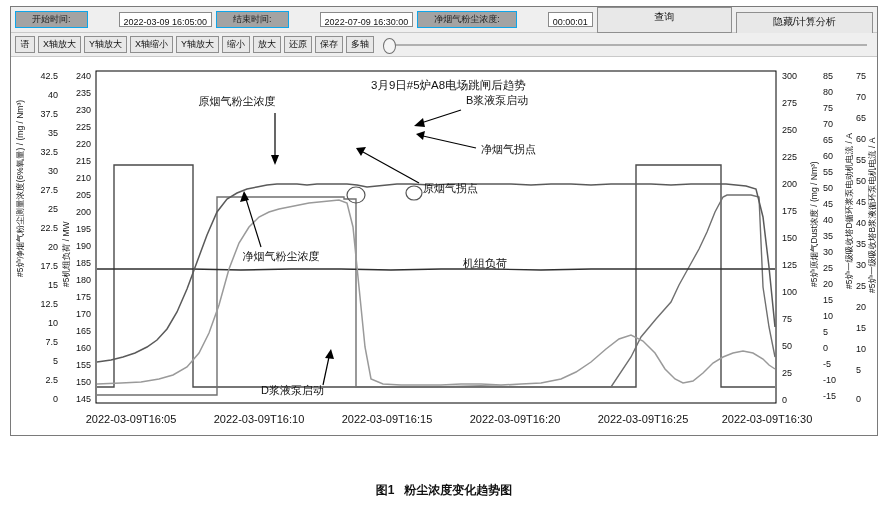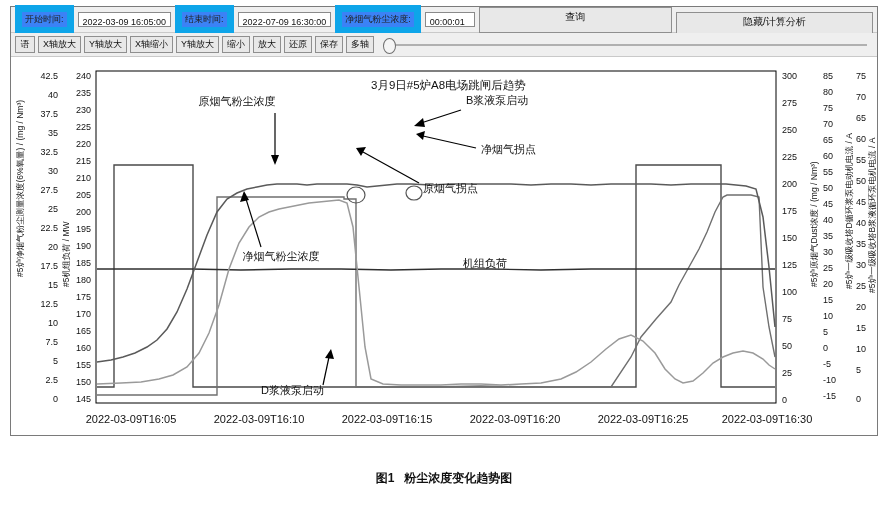--- a/index.html
+++ b/index.html
@@ -11,24 +11,24 @@
   .app{
     position:absolute;left:10px;top:6px;width:868px;height:430px;
     border:1px solid #7a7a7a;background:#f1f1f1;box-sizing:border-box;
   }
   
   .toolbar{
     position:absolute;left:0;top:0;width:100%;height:26px;
     background:#efefef;border-bottom:1px solid #c9c9c9;box-sizing:border-box;
     display:flex;align-items:center;gap:4px;padding:0 4px;
   }
-  .tb-label{font-size:9px;color:#222;background:#3b82f6;border:7px solid #0ea5e9;
-    padding:2px 3px;line-height:11px;white-space:nowrap;}
+  .tb-label{font-size:9px;color:#222;background:#a3a3a3;border:1px solid #0ea5e9;
+    padding:2px 16px;line-height:11px;white-space:nowrap;}
   .tb-input{font-size:9px;color:#111;background:#ffffff;border:1px solid #8a8a8a;
-    padding:2px 4px;height:15px;line-height:15px;box-sizing:border-box;white-space:nowrap;}
+    padding:2px 4px;height:15px;line-height:15px;box-sizing:border-box;white-space:nowrap;margin-left:27px;}
   .tb-btn{font-size:10px;color:#111;background:#e8e8e8;border:1px solid #8f8f8f;
     height:26px;line-height:17px;box-sizing:border-box;text-align:center;cursor:default;}
   .tb-btn.query{width:250px;}
   .tb-btn.analyze{width:255px;margin-top:11px;}
   
   .toolbar2{
     position:absolute;left:0;top:26px;width:100%;height:24px;
     background:#efefef;border-bottom:1px solid #c9c9c9;box-sizing:border-box;
     display:flex;align-items:center;gap:3px;padding:0 4px;
   }
@@ -44,21 +44,21 @@
     position:absolute;left:0;top:50px;right:0;bottom:0;background:#ffffff;
   }
   .canvaswrap{position:absolute;left:0;top:0;width:866px;height:378px;}
   svg{display:block;}
   .axtitle{font-size:8.5px;fill:#111;}
   .ticklbl{font-size:9px;fill:#111;}
   .xlbl{font-size:11px;fill:#111;}
   .ann{font-size:11px;fill:#111;}
   .chtitle{font-size:11.5px;fill:#111;}
   .caption{
-    position:absolute;left:0;top:470px;width:888px;text-align:center;
+    position:absolute;left:0;top:482px;width:888px;text-align:center;
     font-size:12px;color:#111;font-family:"Liberation Sans","DejaVu Sans",sans-serif;
   }
   .caption b{font-weight:bold;}
 </style>
 </head>
 <body>
 
 <div class="app">
 
   <div class="toolbar">

